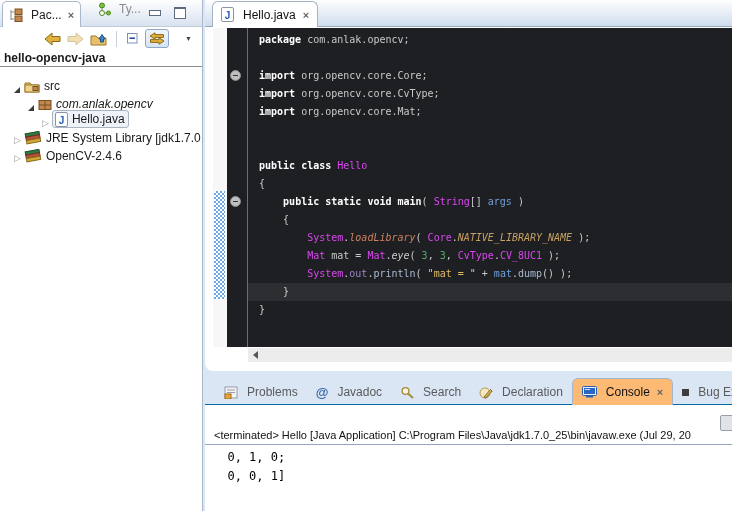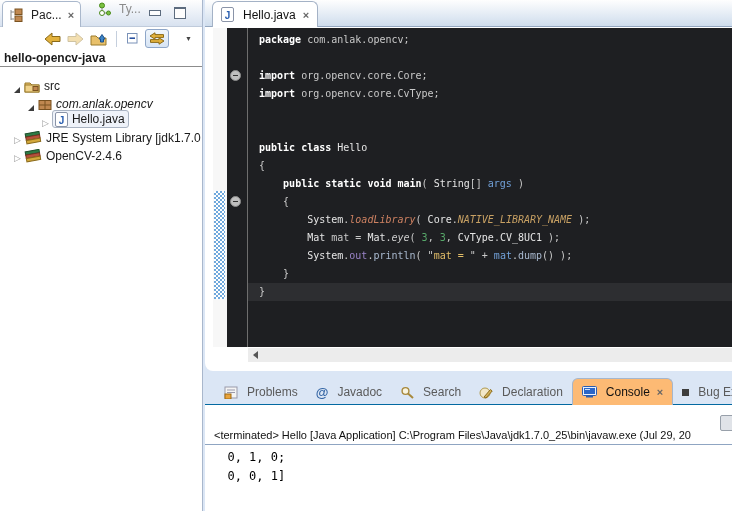--- a/index.html
+++ b/index.html
@@ -57,21 +57,21 @@
   #gutterline{position:absolute;left:20px;top:0;bottom:0;width:1px;background:#6e6e6e;}
   .foldmark{position:absolute;left:3px;width:11px;height:11px;border-radius:50%;
             background:#bfbfbf;border:1px solid #8a8a8a;box-sizing:border-box;}
   .foldmark::after{content:"";position:absolute;left:2px;right:2px;top:4px;height:1px;background:#333;}
   #hl-line{position:absolute;left:21px;right:0;height:18px;background:#2d2e31;}
   #code{position:absolute;left:32px;top:3px;right:0;
         font-family:"DejaVu Sans Mono",monospace;font-size:10px;line-height:18px;color:#c9c9c9;}
   .cl{height:18px;white-space:pre;}
   .kw{color:#ffffff;font-weight:bold;}
   .pl{color:#c9c9c9;}
-  .ty{color:#e5e5e5;}
+  .ty{color:#d946ef;}
   .stm{color:#cf8262;font-style:italic;}
   .cst{color:#c7a063;font-style:italic;}
   .num{color:#57a86a;}
   .prm{color:#71a0d8;}
   .fld{color:#9b84c9;}
   .ref{color:#71a0d8;}
   .mth{color:#a9b9cf;}
   .mthi{color:#cccccc;font-style:italic;}
   .str{color:#e2bd68;}
   #hscroll{position:absolute;left:43px;right:0;bottom:9px;height:14px;background:#ececec;
@@ -251,20 +251,21 @@
       <div id="ruler-range"></div>
     </div>
     <div id="darkzone">
       <div id="hl-line" style="top: 255px;"></div>
       <div id="gutterline"></div>
       <div id="code">
           <div class="cl"><span class="kw">package</span><span class="pl"> com.anlak.opencv;</span></div>
           <div class="cl"></div>
           <div class="cl"><span class="kw">import</span><span class="pl"> org.opencv.core.Core;</span></div>
           <div class="cl"><span class="kw">import</span><span class="pl"> org.opencv.core.CvType;</span></div>
+          <div class="cl"><span class="kw">import</span><span class="pl"> org.opencv.core.Mat;</span></div>
           <div class="cl"></div>
           <div class="cl"></div>
           <div class="cl"><span class="kw">public class </span><span class="ty">Hello</span></div>
           <div class="cl"><span class="pl">{</span></div>
           <div class="cl"><span class="pl">    </span><span class="kw">public static void main</span><span class="pl">( </span><span class="ty">String</span><span class="pl">[] </span><span class="prm">args</span><span class="pl"> )</span></div>
           <div class="cl"><span class="pl">    {</span></div>
           <div class="cl"><span class="pl">        </span><span class="ty">System</span><span class="pl">.</span><span class="stm">loadLibrary</span><span class="pl">( </span><span class="ty">Core</span><span class="pl">.</span><span class="cst">NATIVE_LIBRARY_NAME</span><span class="pl"> );</span></div>
           <div class="cl"><span class="pl">        </span><span class="ty">Mat</span><span class="pl"> mat = </span><span class="ty">Mat</span><span class="pl">.</span><span class="mthi">eye</span><span class="pl">( </span><span class="num">3</span><span class="pl">, </span><span class="num">3</span><span class="pl">, </span><span class="ty">CvType</span><span class="pl">.</span><span class="ty">CV_8UC1</span><span class="pl"> );</span></div>
           <div class="cl"><span class="pl">        </span><span class="ty">System</span><span class="pl">.</span><span class="fld">out</span><span class="pl">.</span><span class="mth">println</span><span class="pl">( "</span><span class="str">mat = </span><span class="pl">" + </span><span class="ref">mat</span><span class="pl">.</span><span class="mth">dump</span><span class="pl">() );</span></div>
           <div class="cl"><span class="pl">    }</span></div>

